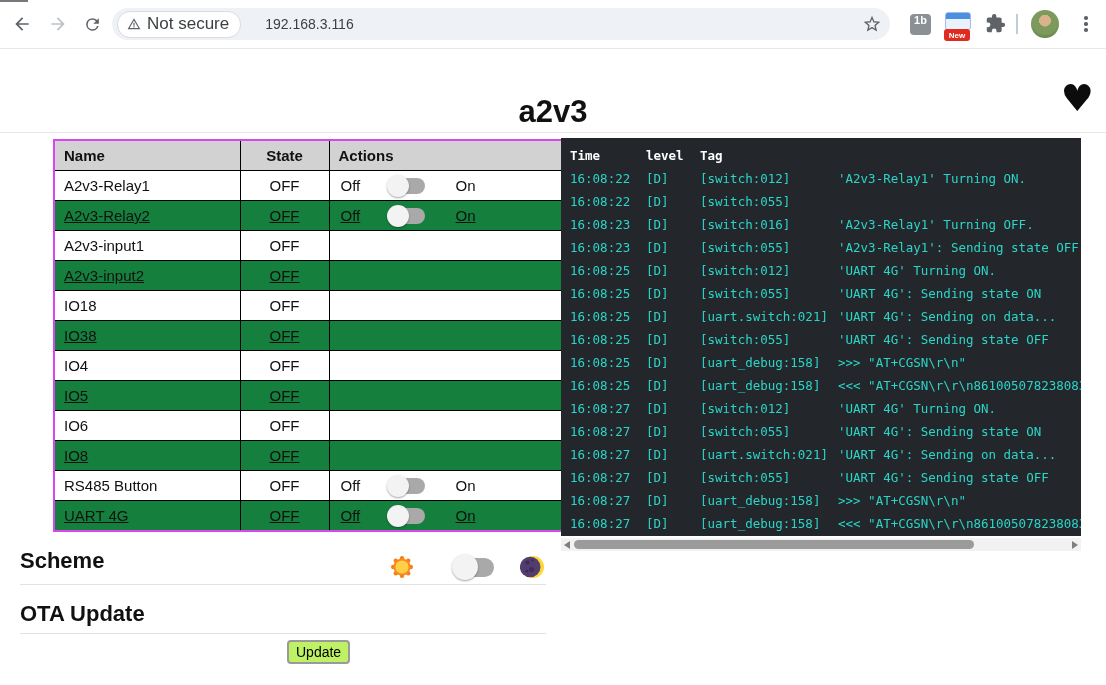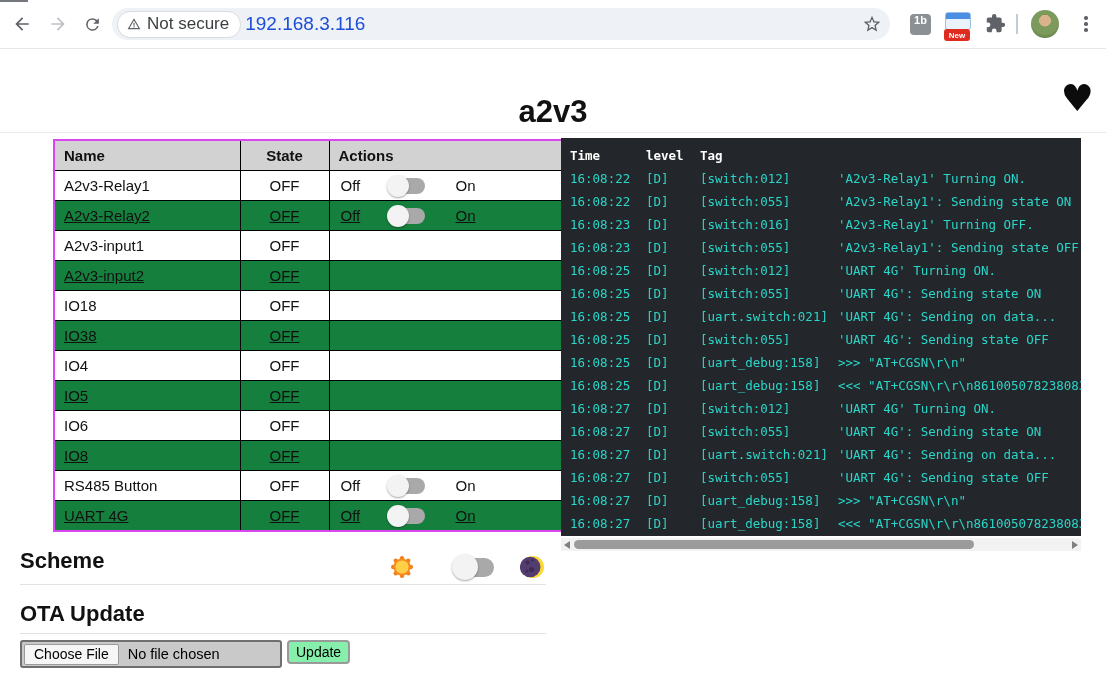--- a/index.html
+++ b/index.html
@@ -8,21 +8,21 @@
 
   
   .toolbar{position:absolute;top:0;left:0;width:1106px;height:48px;background:#fff;
            border-bottom:1px solid #e5e7ea;}
   .corner-sliver{position:absolute;top:0;left:0;width:28px;height:2px;background:#75797e;}
   .navbtn{position:absolute;top:12px;width:24px;height:24px;display:flex;align-items:center;justify-content:center;border-radius:50%;}
   .omnibox{position:absolute;left:112px;top:8px;width:778px;height:32px;background:#eef1f6;
            border-radius:16px;display:flex;align-items:center;}
   .sec-chip{margin-left:5px;height:25px;background:#fff;border:1px solid #d8dbdf;border-radius:13px;
             display:flex;align-items:center;padding:0 11px 0 9px;gap:6px;font-size:17px;color:#3c4043;}
-  .url-text{margin-left:4px;font-size:19px;color:#1d4ed8;}
+  .url-text{margin-left:24px;font-size:14px;color:#404040;}
   .star{position:absolute;right:8px;top:6px;}
   .ext-1b{position:absolute;left:910px;top:14px;width:21px;height:21px;background:#8b9095;border-radius:4px;
           color:#fff;font-size:11px;font-weight:bold;display:flex;justify-content:center;}
   .ext-new{position:absolute;left:944px;top:11px;width:26px;height:30px;}
   .ext-new .win{position:absolute;left:1px;top:1px;width:24px;height:16px;border-radius:3px;
                 background:linear-gradient(180deg,#4a8fe2 0 35%,#eaf2fc 35% 100%);border:1px solid #9dbde4;}
   .ext-new .badge{position:absolute;left:0;bottom:0;width:26px;height:12px;background:#e02b20;border-radius:3px;
                   color:#fff;font-size:8px;font-weight:bold;display:flex;align-items:center;justify-content:center;}
   .ext-puzzle{position:absolute;left:985px;top:13px;}
   .tb-divider{position:absolute;left:1016px;top:14px;width:2px;height:20px;background:#c3cbd8;}
@@ -65,21 +65,21 @@
   .scheme-row{position:absolute;left:20px;top:552px;width:526px;height:30px;display:flex;
               align-items:center;justify-content:flex-end;}
   .scheme-row .sw{margin:0 26px 0 42px;}
   .rule{position:absolute;left:20px;width:526px;height:1px;background:#e2e2e2;}
   .file-ctl{position:absolute;left:20px;top:640px;width:258px;height:24px;background:#c9c9c9;
             border:2px solid #6f6f6f;border-radius:3px;display:flex;align-items:center;}
   .choose-btn{margin-left:2px;height:19px;background:#f6f6f6;border:1px solid #9a9a9a;border-radius:2px;
               font-size:14px;padding:0 9px;display:flex;align-items:center;color:#000;
               font-family:"Liberation Sans",sans-serif;}
   .no-file{margin-left:9px;font-size:14.5px;color:#000;}
-  .update-btn{position:absolute;left:287px;top:640px;height:24px;background:#86efac;
+  .update-btn{position:absolute;left:287px;top:640px;height:24px;background:#bef264;
               border:2px solid #9a9a9a;border-radius:4px;font-size:14px;padding:0 7px;color:#000;
               font-family:"Liberation Sans",sans-serif;}
 
   
   .console{position:absolute;left:561px;top:138px;width:520px;height:398px;background:#23272b;
            font-family:"DejaVu Sans Mono",monospace;font-size:12.5px;padding-top:6px;
            box-sizing:border-box;overflow:hidden;}
   .log-row{display:grid;grid-template-columns:76px 54px 138px 1fr;height:23px;line-height:23px;
            padding-left:9px;white-space:pre;overflow:hidden;}
   .log-row.head span{color:#fff;font-weight:bold;}
@@ -278,35 +278,31 @@
       <circle cx="7.5" cy="8.5" r="2.1" fill="#3e2c57"></circle>
       <circle cx="11.5" cy="15.5" r="2.6" fill="#3e2c57"></circle>
       <circle cx="6.8" cy="17.2" r="1.4" fill="#3e2c57"></circle>
       <circle cx="12.5" cy="6.2" r="1.3" fill="#3e2c57"></circle>
     </svg>
   </div>
   <div class="rule" style="top:584px;"></div>
 
   <div class="sec-heading" style="top:601px;">OTA Update</div>
   <div class="rule" style="top:633px;"></div>
-  <div class="file-ctl">
-    <span class="choose-btn">Choose File</span>
-    <span class="no-file">No file chosen</span>
-  </div>
   <button class="update-btn">Update</button>
 
   <div class="console">
     <div class="log-row head">
       <span>Time</span>
       <span>level</span>
       <span>Tag</span>
     </div>
     <div id="log-rows">
         <div class="log-row"><span>16:08:22</span><span>[D]</span><span>[switch:012]</span><span>'A2v3-Relay1' Turning ON.</span></div>
-        <div class="log-row"><span>16:08:22</span><span>[D]</span><span>[switch:055]</span><span>'A2v3-Relay1': Sending state ON</span></div>
+        <div class="log-row"><span>16:08:22</span><span>[D]</span><span>[switch:055]</span></div>
         <div class="log-row"><span>16:08:23</span><span>[D]</span><span>[switch:016]</span><span>'A2v3-Relay1' Turning OFF.</span></div>
         <div class="log-row"><span>16:08:23</span><span>[D]</span><span>[switch:055]</span><span>'A2v3-Relay1': Sending state OFF</span></div>
         <div class="log-row"><span>16:08:25</span><span>[D]</span><span>[switch:012]</span><span>'UART 4G' Turning ON.</span></div>
         <div class="log-row"><span>16:08:25</span><span>[D]</span><span>[switch:055]</span><span>'UART 4G': Sending state ON</span></div>
         <div class="log-row"><span>16:08:25</span><span>[D]</span><span>[uart.switch:021]</span><span>'UART 4G': Sending on data...</span></div>
         <div class="log-row"><span>16:08:25</span><span>[D]</span><span>[switch:055]</span><span>'UART 4G': Sending state OFF</span></div>
         <div class="log-row"><span>16:08:25</span><span>[D]</span><span>[uart_debug:158]</span><span>&gt;&gt;&gt; "AT+CGSN\r\n"</span></div>
         <div class="log-row"><span>16:08:25</span><span>[D]</span><span>[uart_debug:158]</span><span>&lt;&lt;&lt; "AT+CGSN\r\r\n861005078238083\</span></div>
         <div class="log-row"><span>16:08:27</span><span>[D]</span><span>[switch:012]</span><span>'UART 4G' Turning ON.</span></div>
         <div class="log-row"><span>16:08:27</span><span>[D]</span><span>[switch:055]</span><span>'UART 4G': Sending state ON</span></div>

